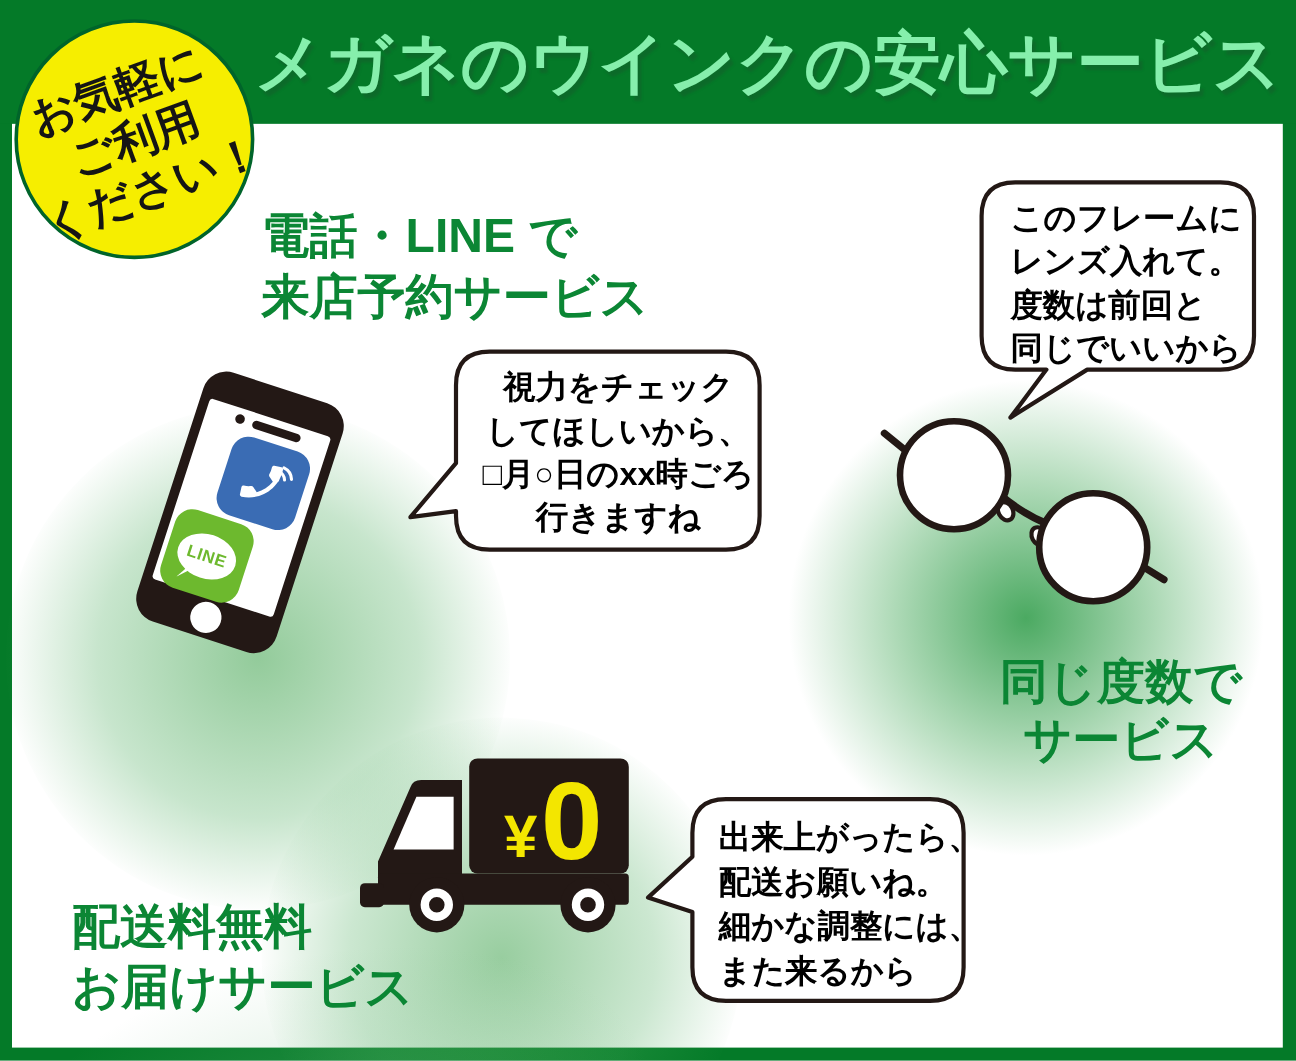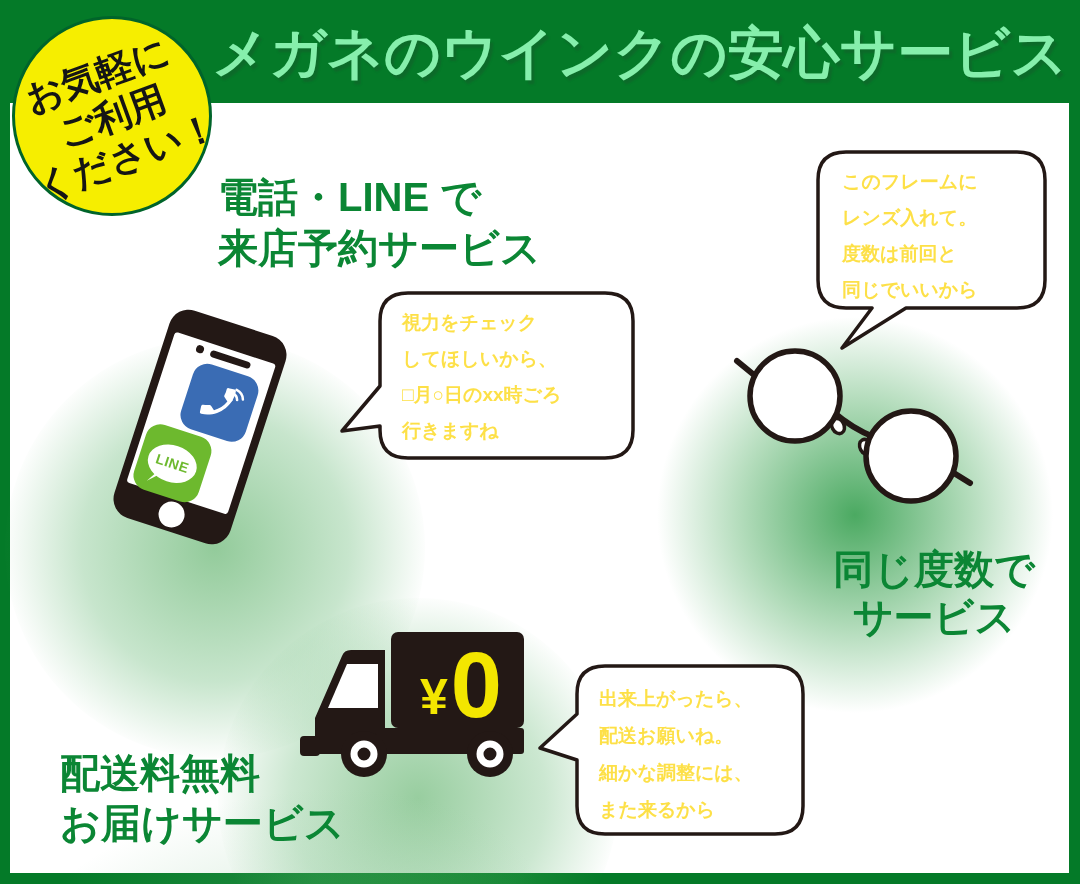--- a/index.html
+++ b/index.html
@@ -42,22 +42,22 @@
 
   
   .sec-title{position:absolute;color:var(--green-text);font-weight:800;font-size:40px;line-height:51px;white-space:nowrap;z-index:3;}
   .sec-reservation{left:218px;top:172px;}
   .sec-same{right:45px;top:545px;text-align:center;line-height:48px;}
   .sec-delivery{left:60px;top:748px;line-height:50px;}
 
   
   .bubble{position:absolute;z-index:4;}
   .bubble svg{position:absolute;left:0;top:0;}
-  .bubble-text{position:absolute;color:#fde047;font-weight:600;font-size:19px;line-height:36px;white-space:nowrap;}
-  .bubble-res{left:340px;top:288px;width:300px;height:178px;}
+  .bubble-text{position:absolute;color:#000000;font-weight:600;font-size:27px;line-height:36px;white-space:nowrap;}
+  .bubble-res{left:340px;top:288px;width:300px;height:178px;text-align:center;}
   .bubble-res .bubble-text{left:62px;top:17px;}
   .bubble-same{left:810px;top:146px;width:245px;height:212px;}
   .bubble-same .bubble-text{left:32px;top:18px;}
   .bubble-del{left:535px;top:660px;width:280px;height:182px;}
   .bubble-del .bubble-text{left:64px;top:20px;line-height:37px;}
 
   
   .phone{position:absolute;left:139px;top:318px;width:122px;height:218px;transform:rotate(18deg);z-index:3;}
   .phone-body{position:absolute;inset:0;background:var(--ink);border-radius:20px;}
   .phone-screen{position:absolute;left:8px;right:8px;top:26px;bottom:34px;background:#ffffff;border-radius:3px;}

